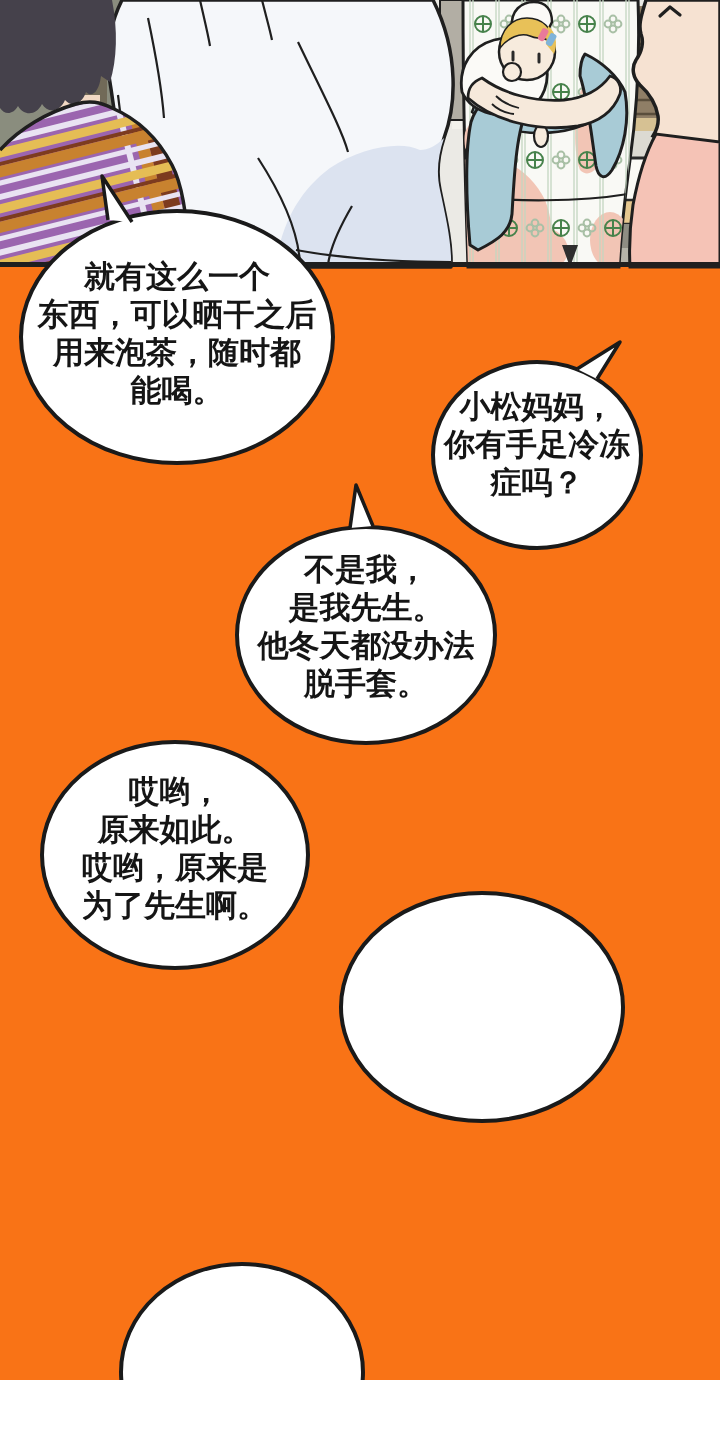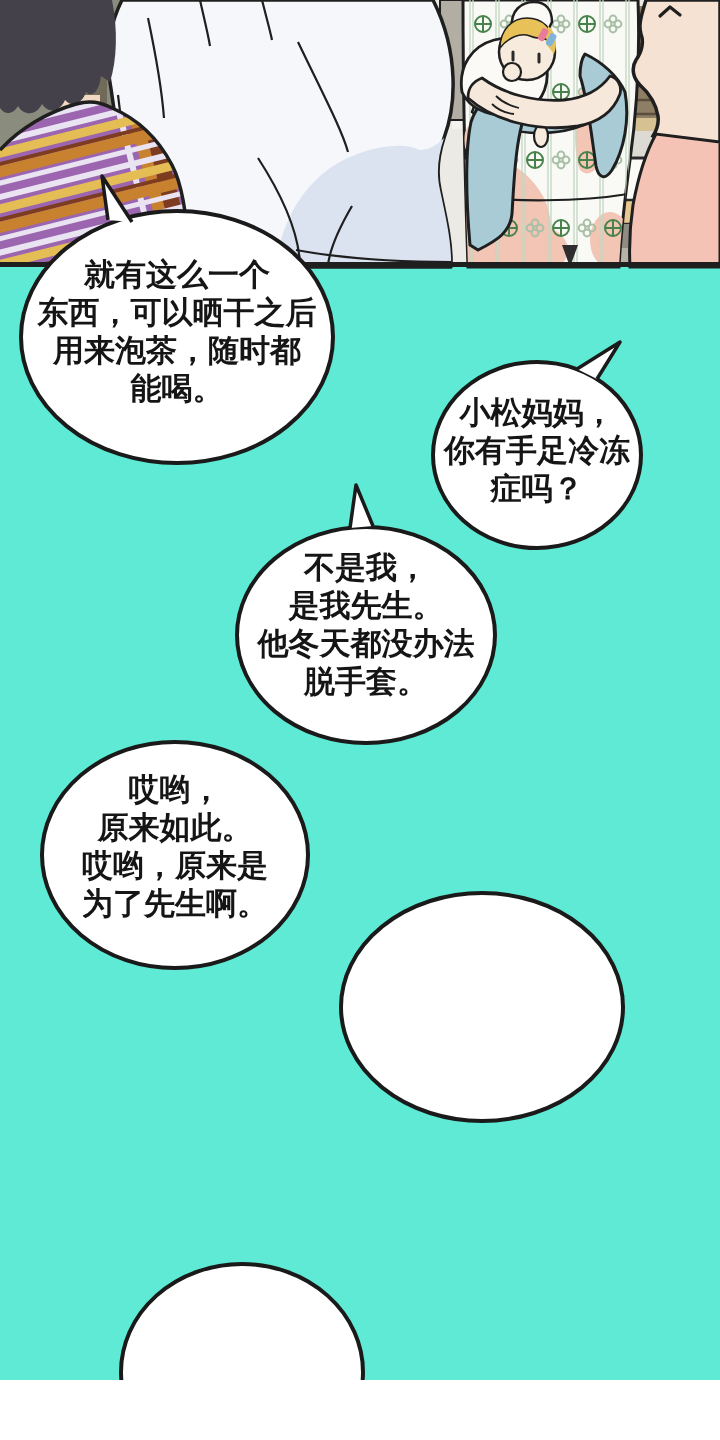--- a/index.html
+++ b/index.html
@@ -1,27 +1,27 @@
 <!DOCTYPE html>
 <html><head>
 <meta charset="utf-8">
 <style>
   html,body{margin:0;padding:0;background:#ffffff;}
   .stage{
-    position:relative;width:720px;height:1380px;background:#5eead4;
-    overflow:hidden;font-family:Liberation Mono, monospace;
+    position:relative;width:720px;height:1380px;background:#f97316;
+    overflow:hidden;font-family:Liberation Serif, serif;
   }
   .stage svg{position:absolute;left:0;top:0;}
   .bubble-text{
     position:absolute;width:340px;text-align:center;
     font-weight:700;font-size:31px;line-height:38px;color:#151515;
     white-space:pre-line;letter-spacing:0px;
   }
   .bt1{left:7px;top:258px;}
-  .bt2{left:367px;top:396px;}
+  .bt2{left:367px;top:388px;}
   .bt3{left:196px;top:551px;}
   .bt4{left:5px;top:773px;}
   .bt5{left:312px;top:941px;}
   .bt6{left:72px;top:1312px;}
 </style>
 </head>
 <body>
 
 <div class="stage">
 

